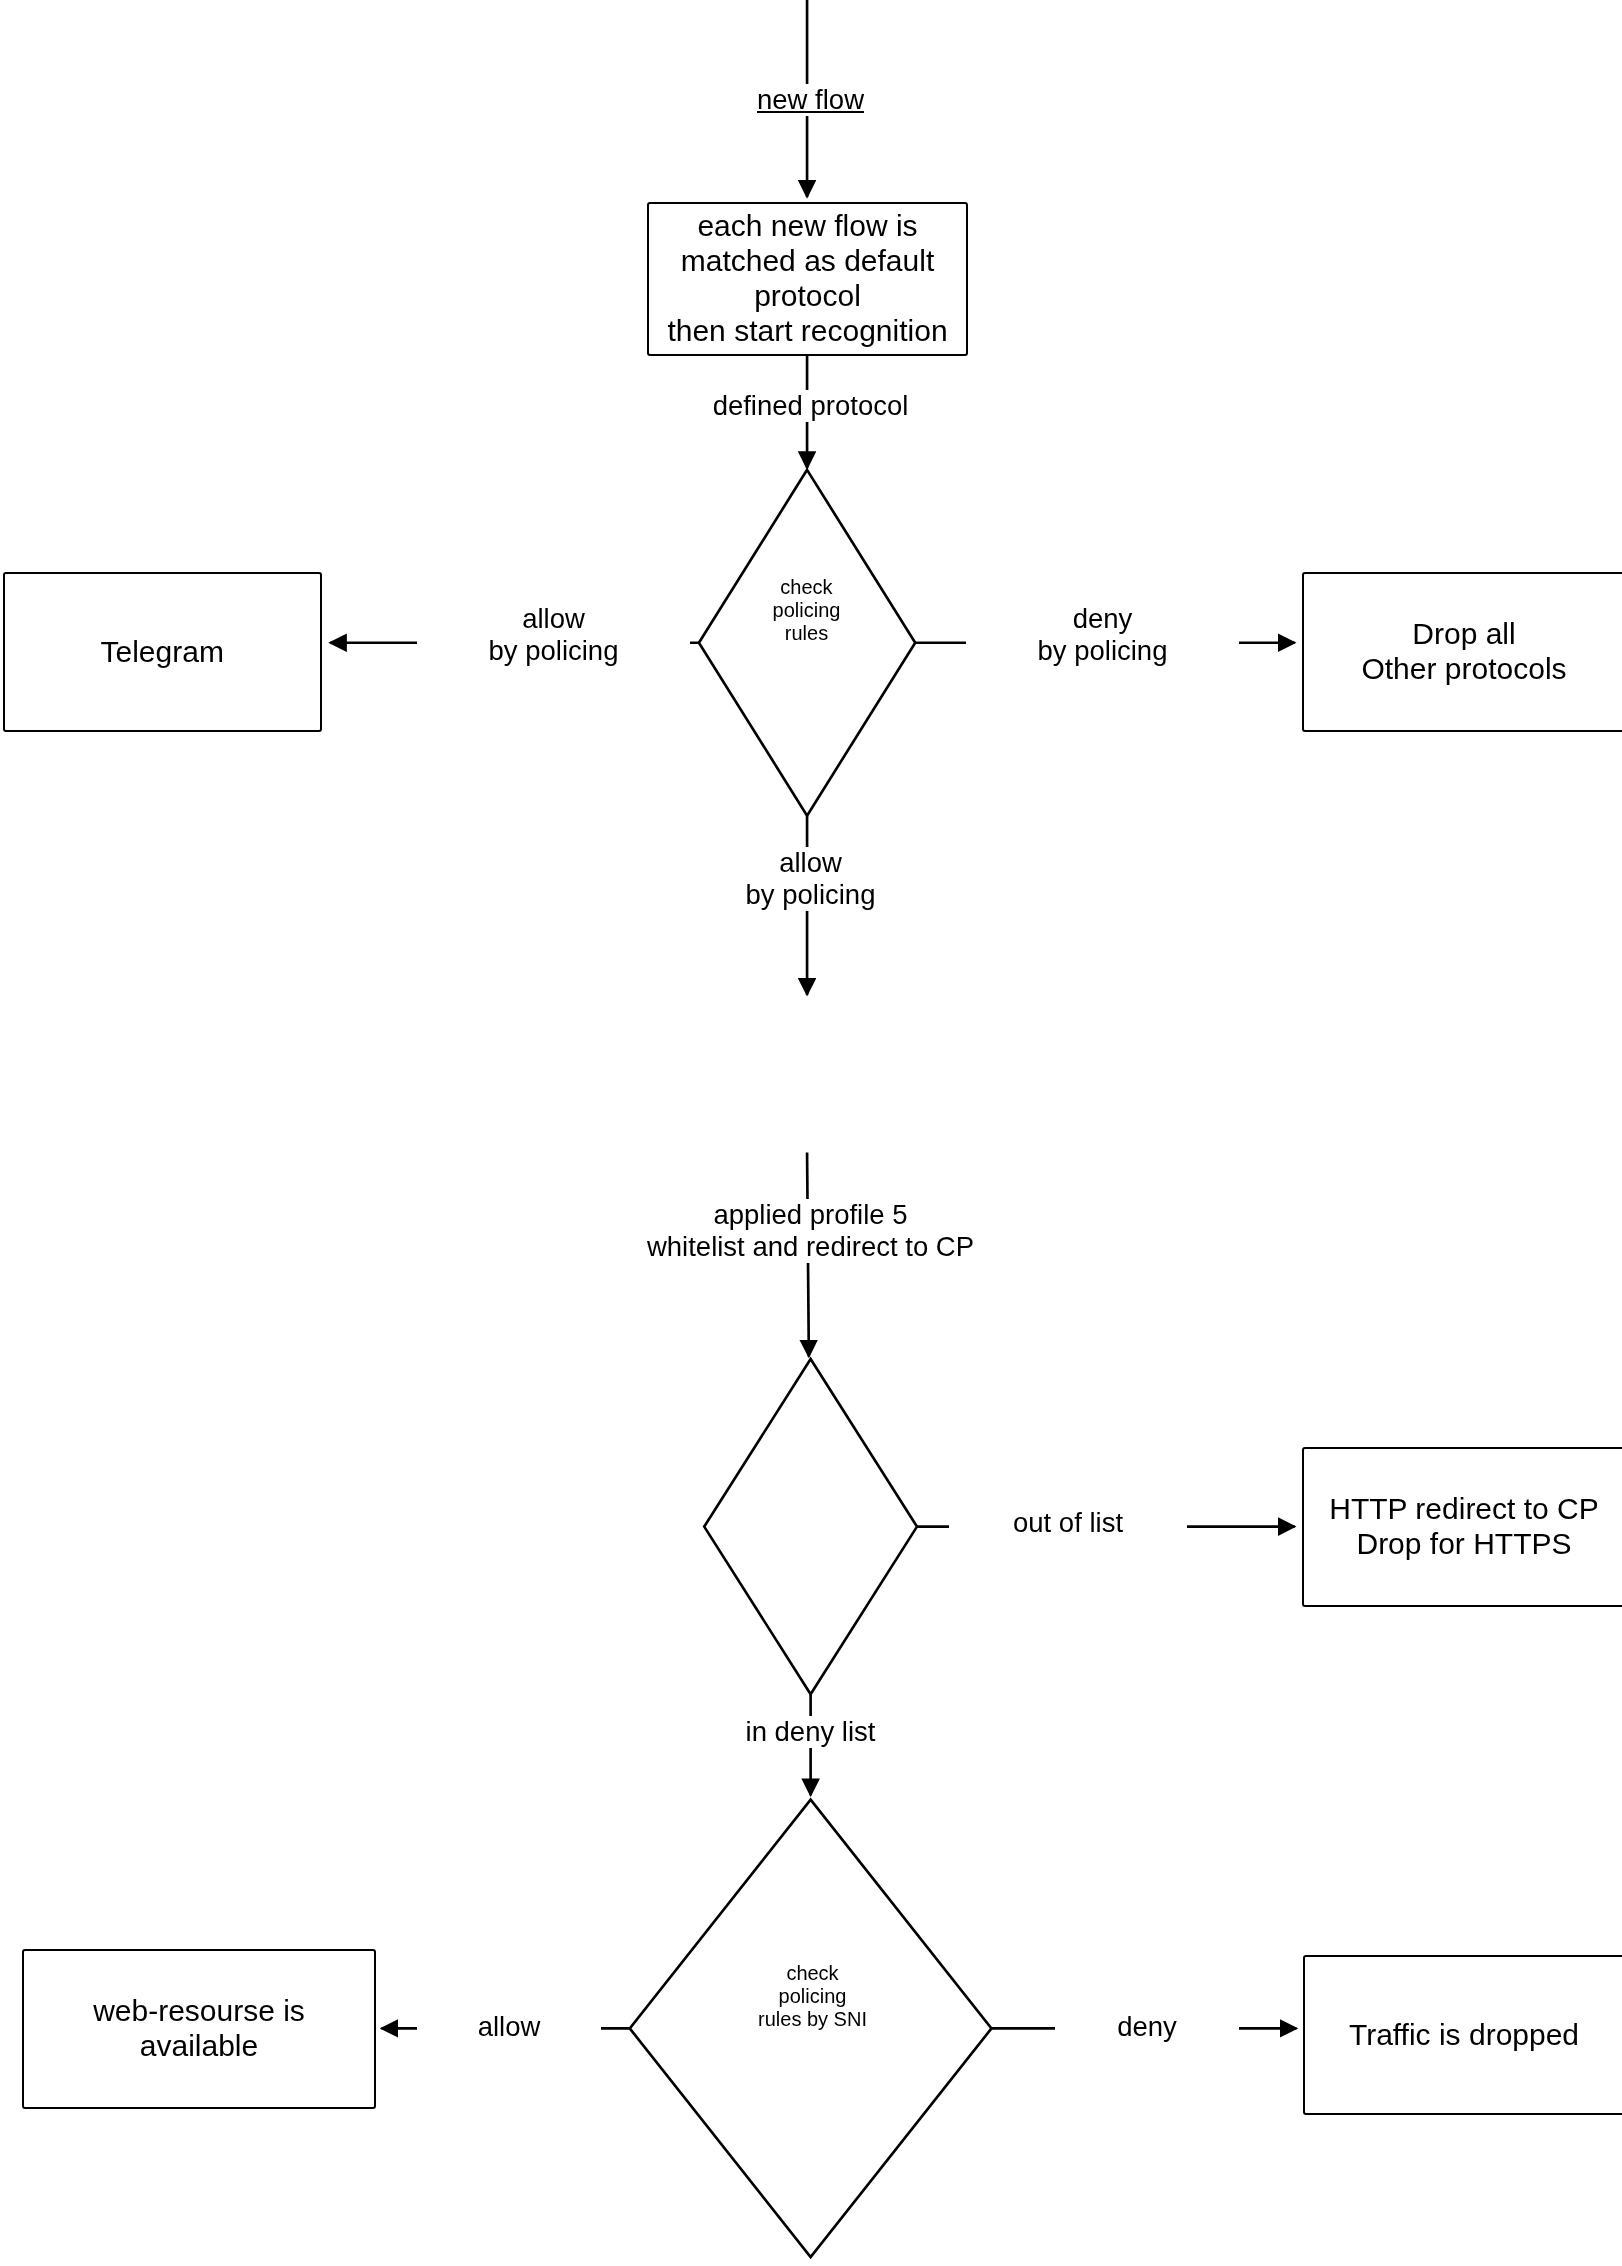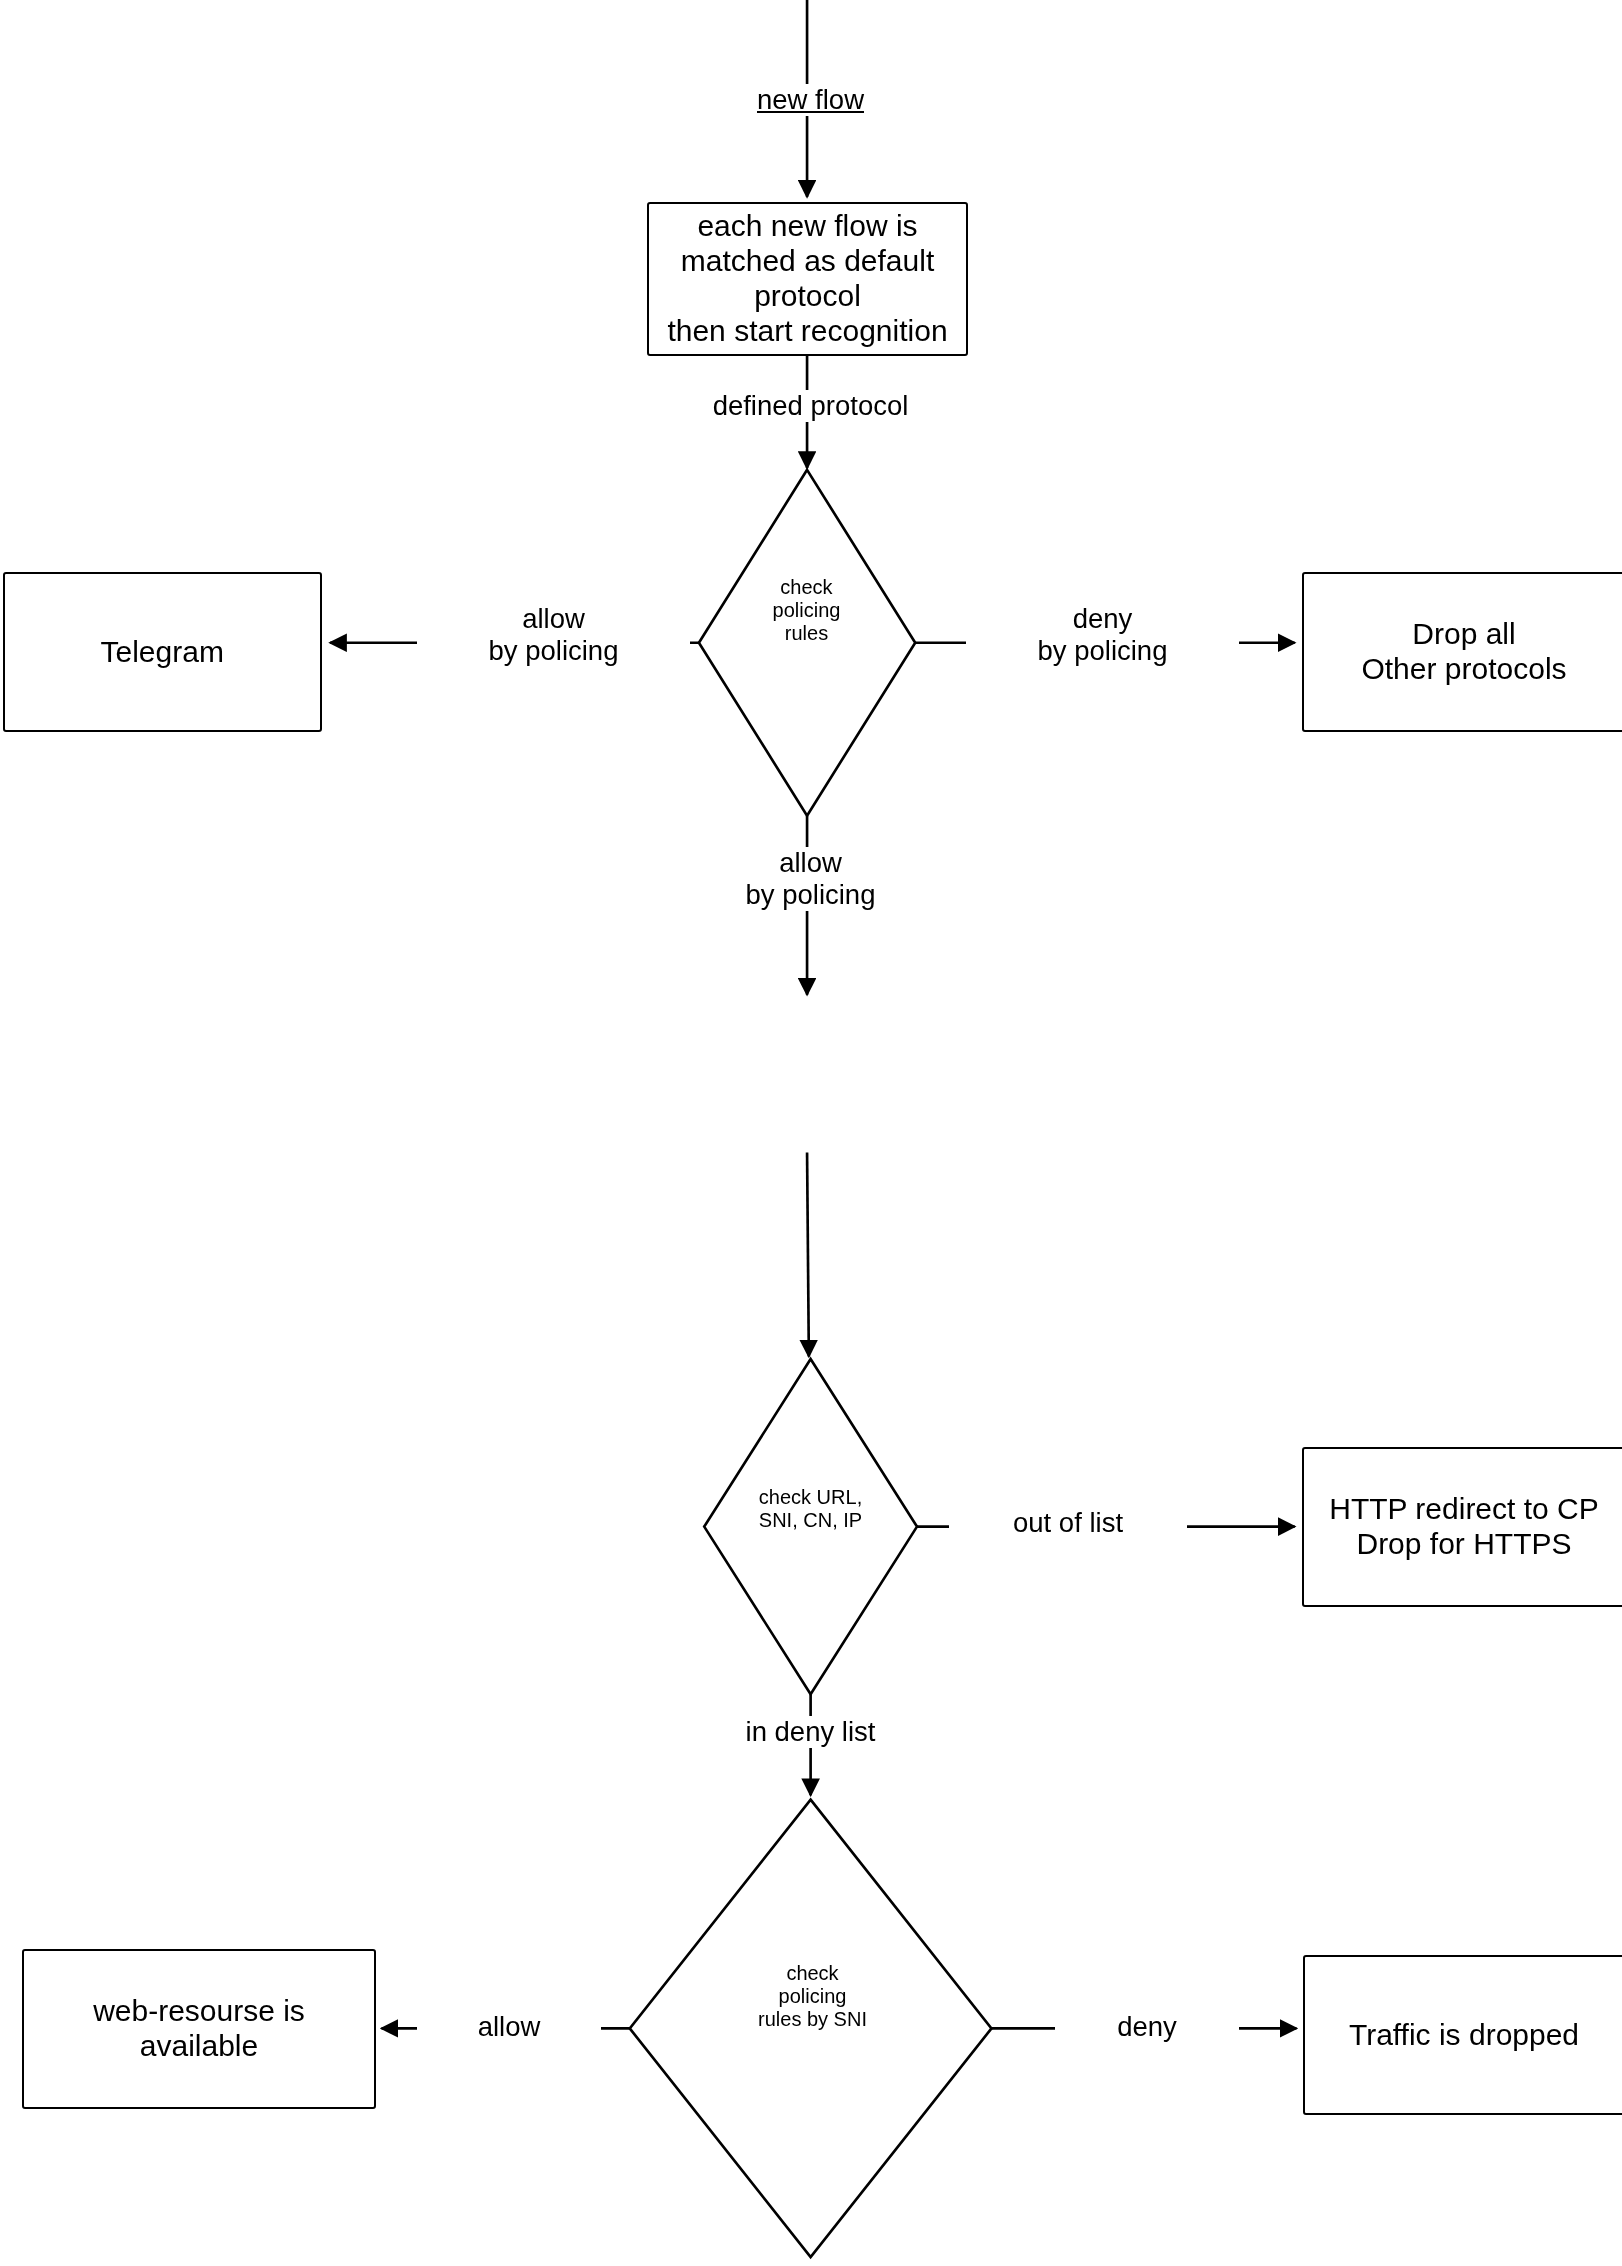--- a/index.html
+++ b/index.html
@@ -119,24 +119,20 @@
   <div class="node rbox" style="left:2.7px; top:572px; width:319px; height:160px;">
     <span>Telegram</span>
   </div>
 
   <div class="node rbox" style="left:1302px; top:572px; width:324px; height:160px;">
     <span>Drop all
 Other protocols</span>
   </div>
 
 
-  <div class="diamond-label" style="left:699px; top:1486px; width:223px; height:82px;">
-    <span>check URL,
-SNI, CN, IP</span>
-  </div>
 
   <div class="node rbox" style="left:1302px; top:1447px; width:324px; height:160px;">
     <span>HTTP redirect to CP
 Drop for HTTPS</span>
   </div>
 
   <div class="diamond-label" style="left:699px; top:1962px; width:227px; height:133px;">
     <span>check
 policing
 rules by SNI</span>
@@ -157,20 +153,22 @@
 
   <div class="edge-label" style="left:417px; top:603px; width:266px;">allow
 by policing</div>
 
   <div class="edge-label" style="left:966px; top:603px; width:266px;">deny
 by policing</div>
 
   <div class="edge-label" style="left:674px; top:847px; width:266px;">allow
 by policing</div>
 
+  <div class="edge-label" style="left:541px; top:1199px; width:532px;">applied profile 5
+whitelist and redirect to CP</div>
 
   <div class="edge-label" style="left:949px; top:1507px; width:231px;">out of list</div>
 
   <div class="edge-label" style="left:674px; top:1716px; width:266px;">in deny list</div>
 
   <div class="edge-label" style="left:417px; top:2011px; width:177px;">allow</div>
 
   <div class="edge-label" style="left:1055px; top:2011px; width:177px;">deny</div>
 
 </div>

